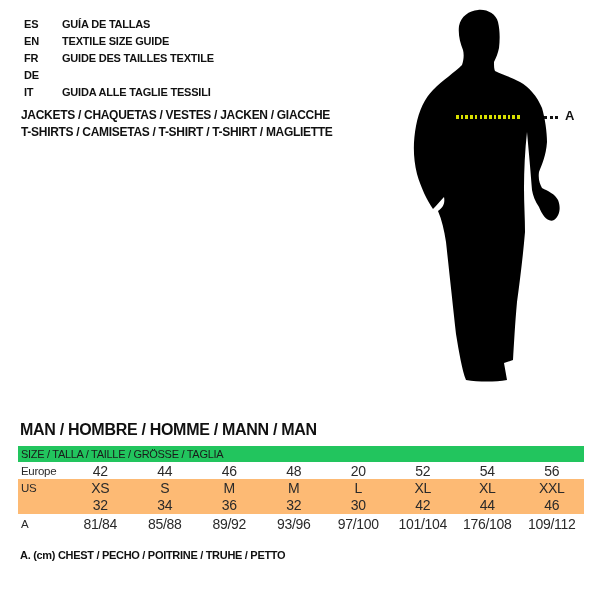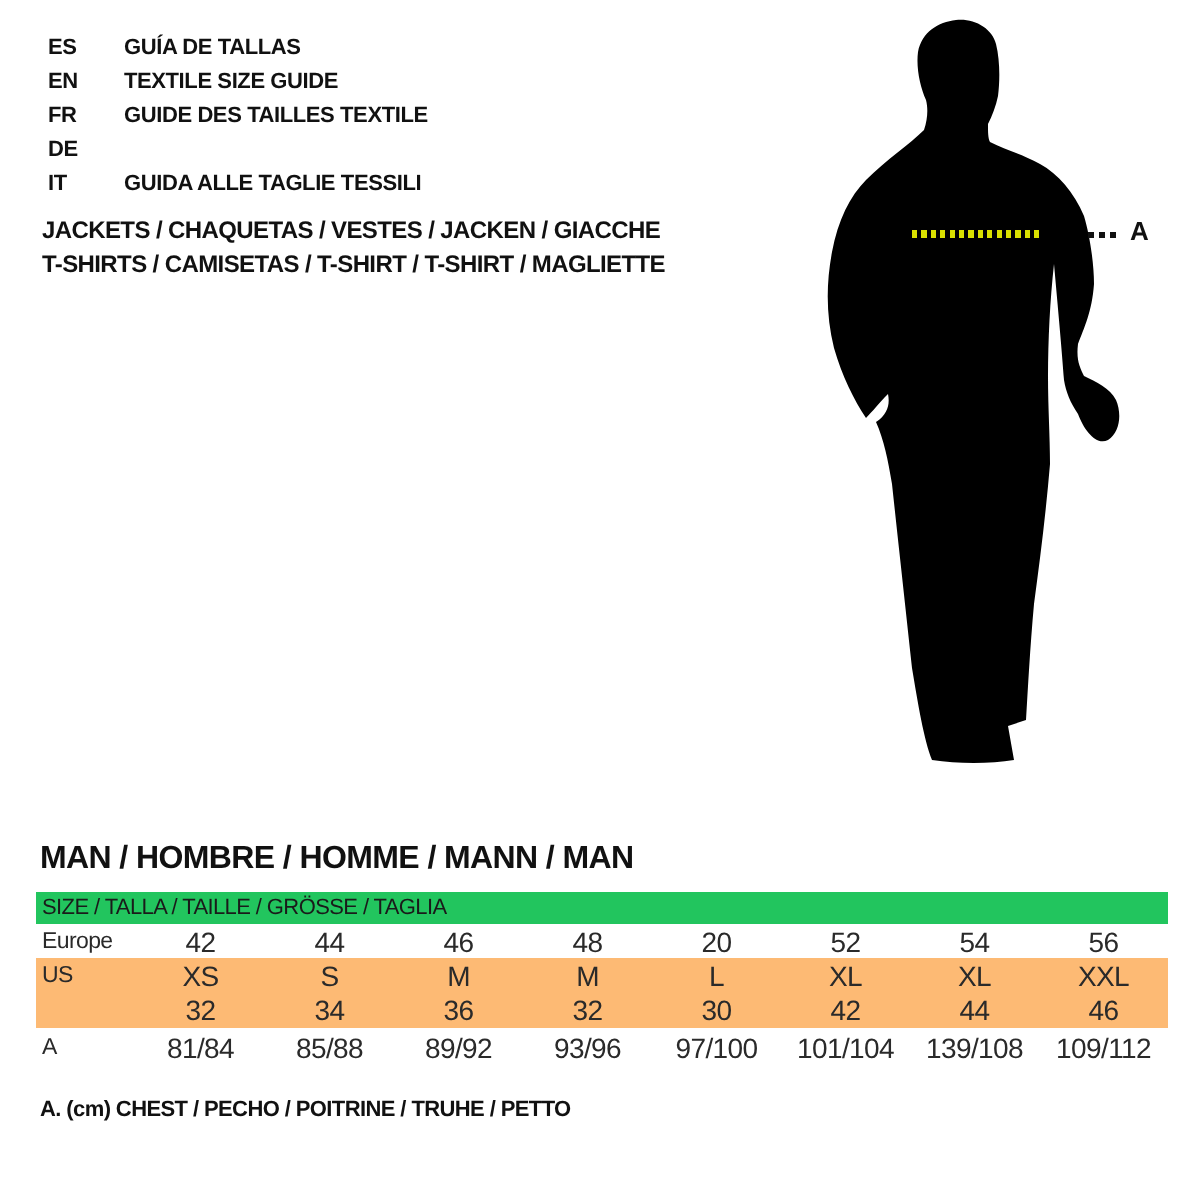--- a/index.html
+++ b/index.html
@@ -190,18 +190,18 @@
   </div>
 
   <div class="tbl-row row-a">
     <span class="cell-label">A</span>
     <span class="cell-val">81/84</span>
     <span class="cell-val">85/88</span>
     <span class="cell-val">89/92</span>
     <span class="cell-val">93/96</span>
     <span class="cell-val">97/100</span>
     <span class="cell-val">101/104</span>
-    <span class="cell-val">139/108</span>
+    <span class="cell-val">176/108</span>
     <span class="cell-val">109/112</span>
   </div>
 </div>
 
 <div class="footnote">A. (cm) CHEST / PECHO / POITRINE / TRUHE / PETTO</div>
 
 </body></html>

